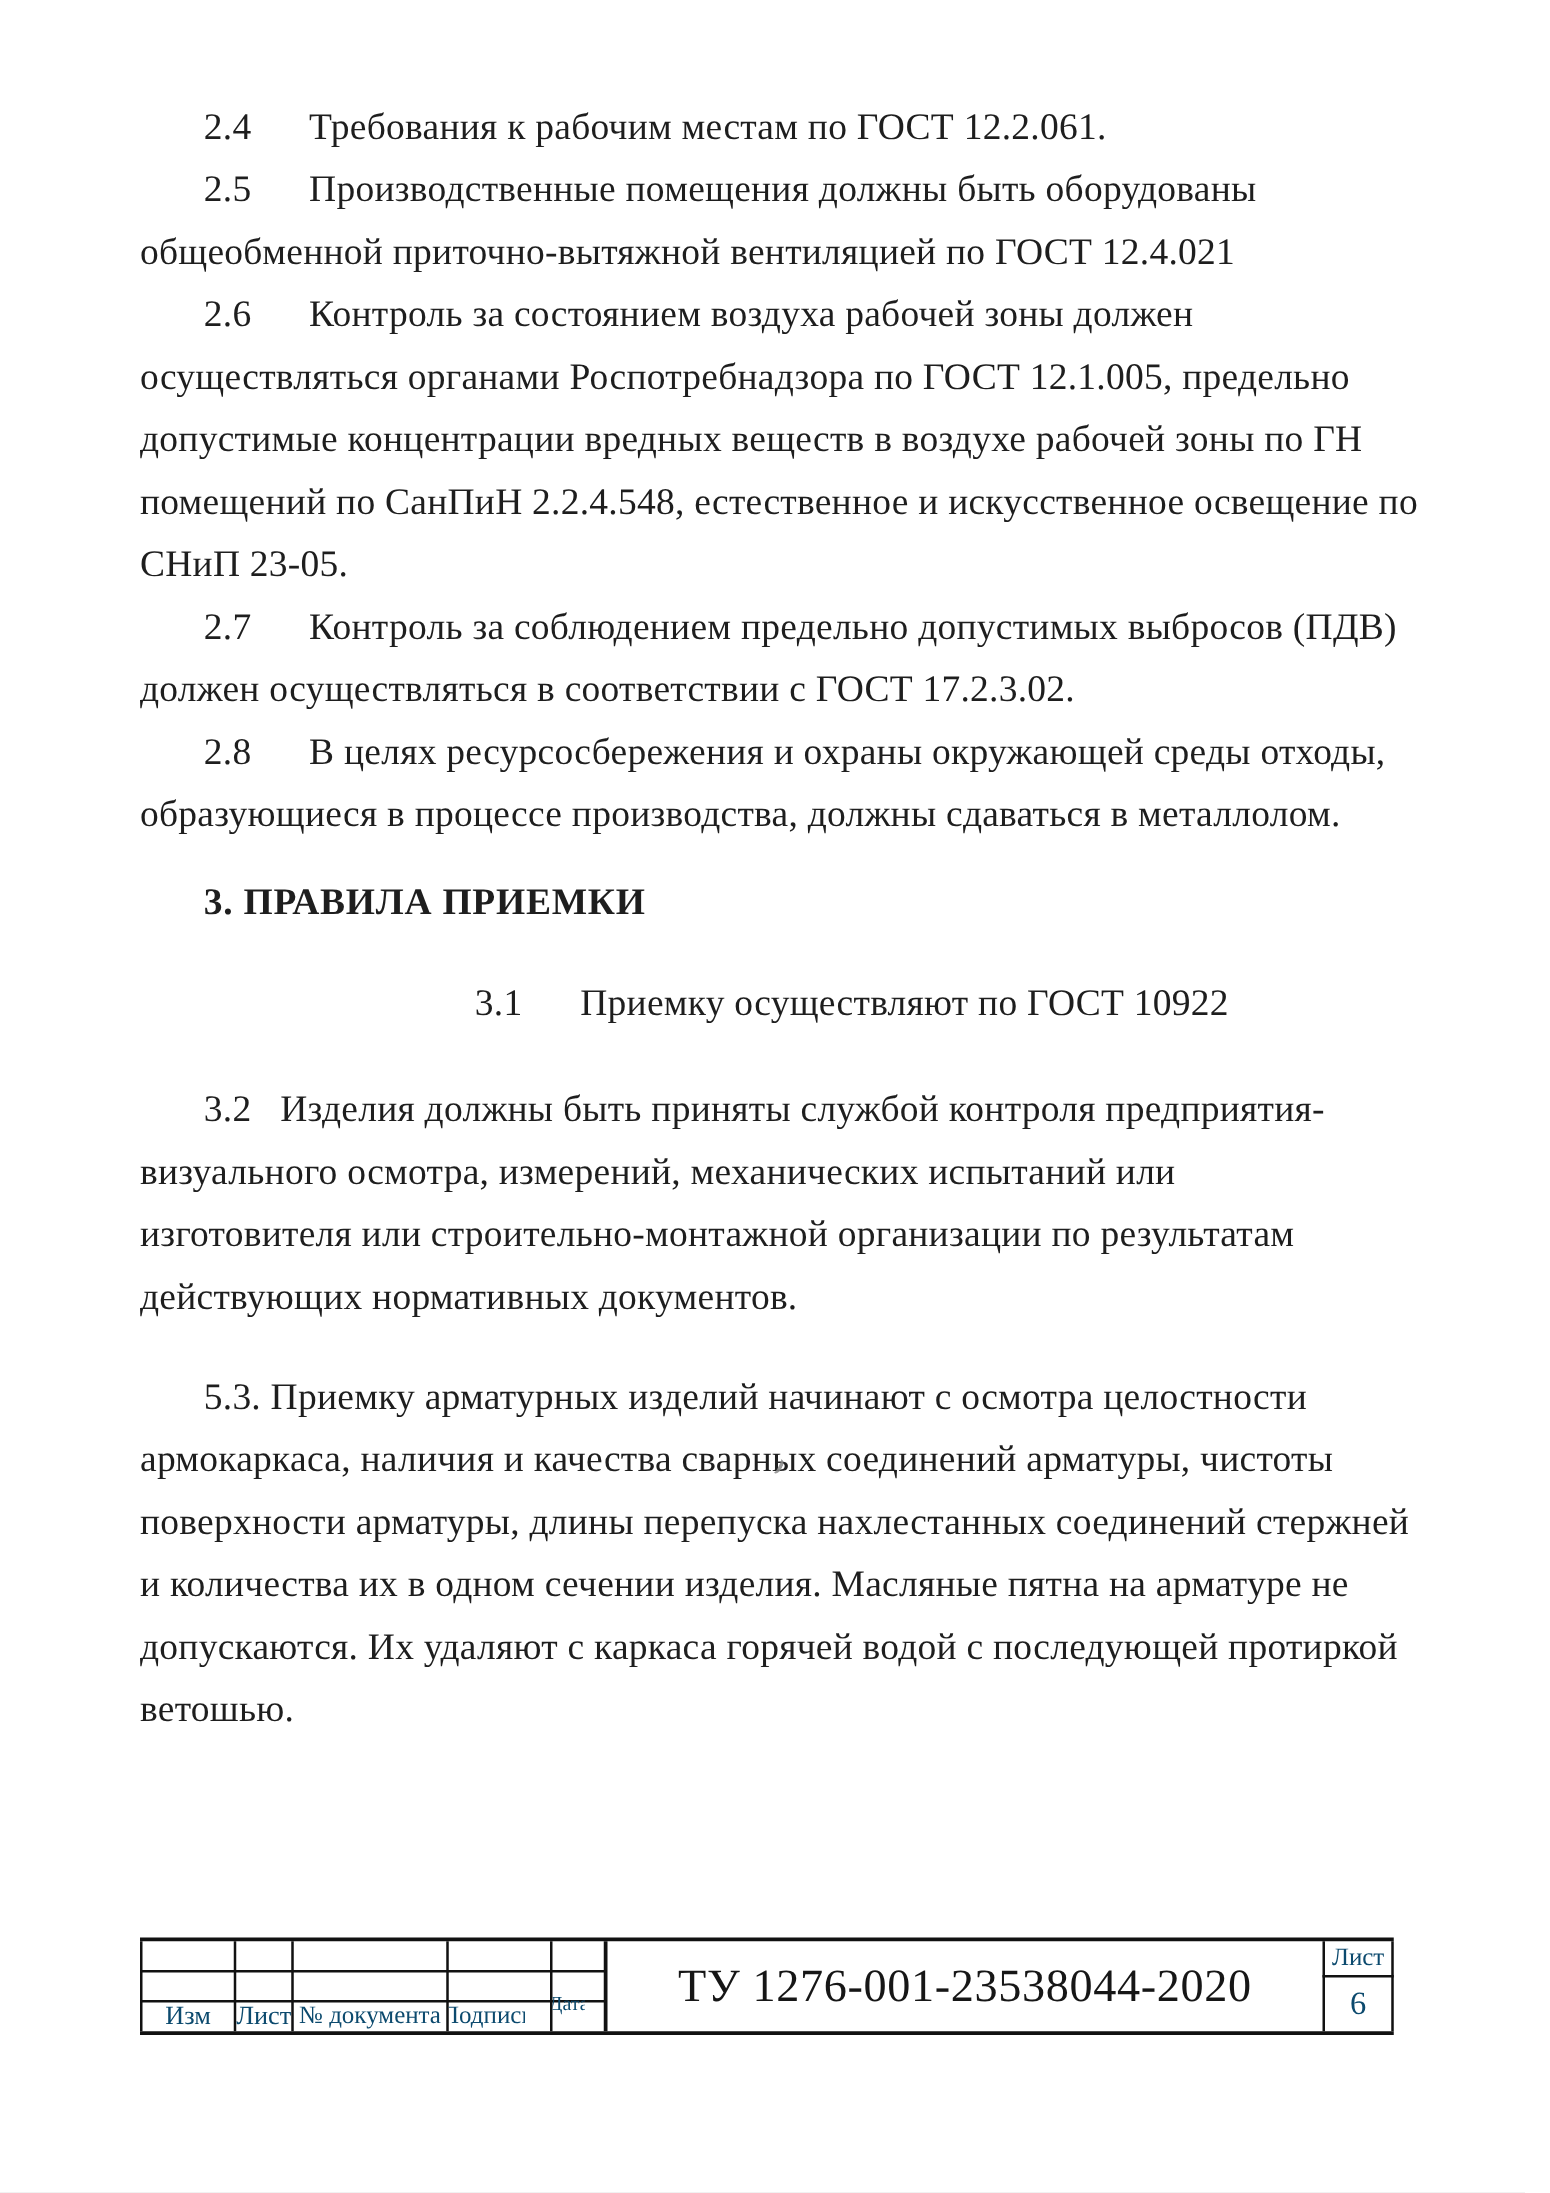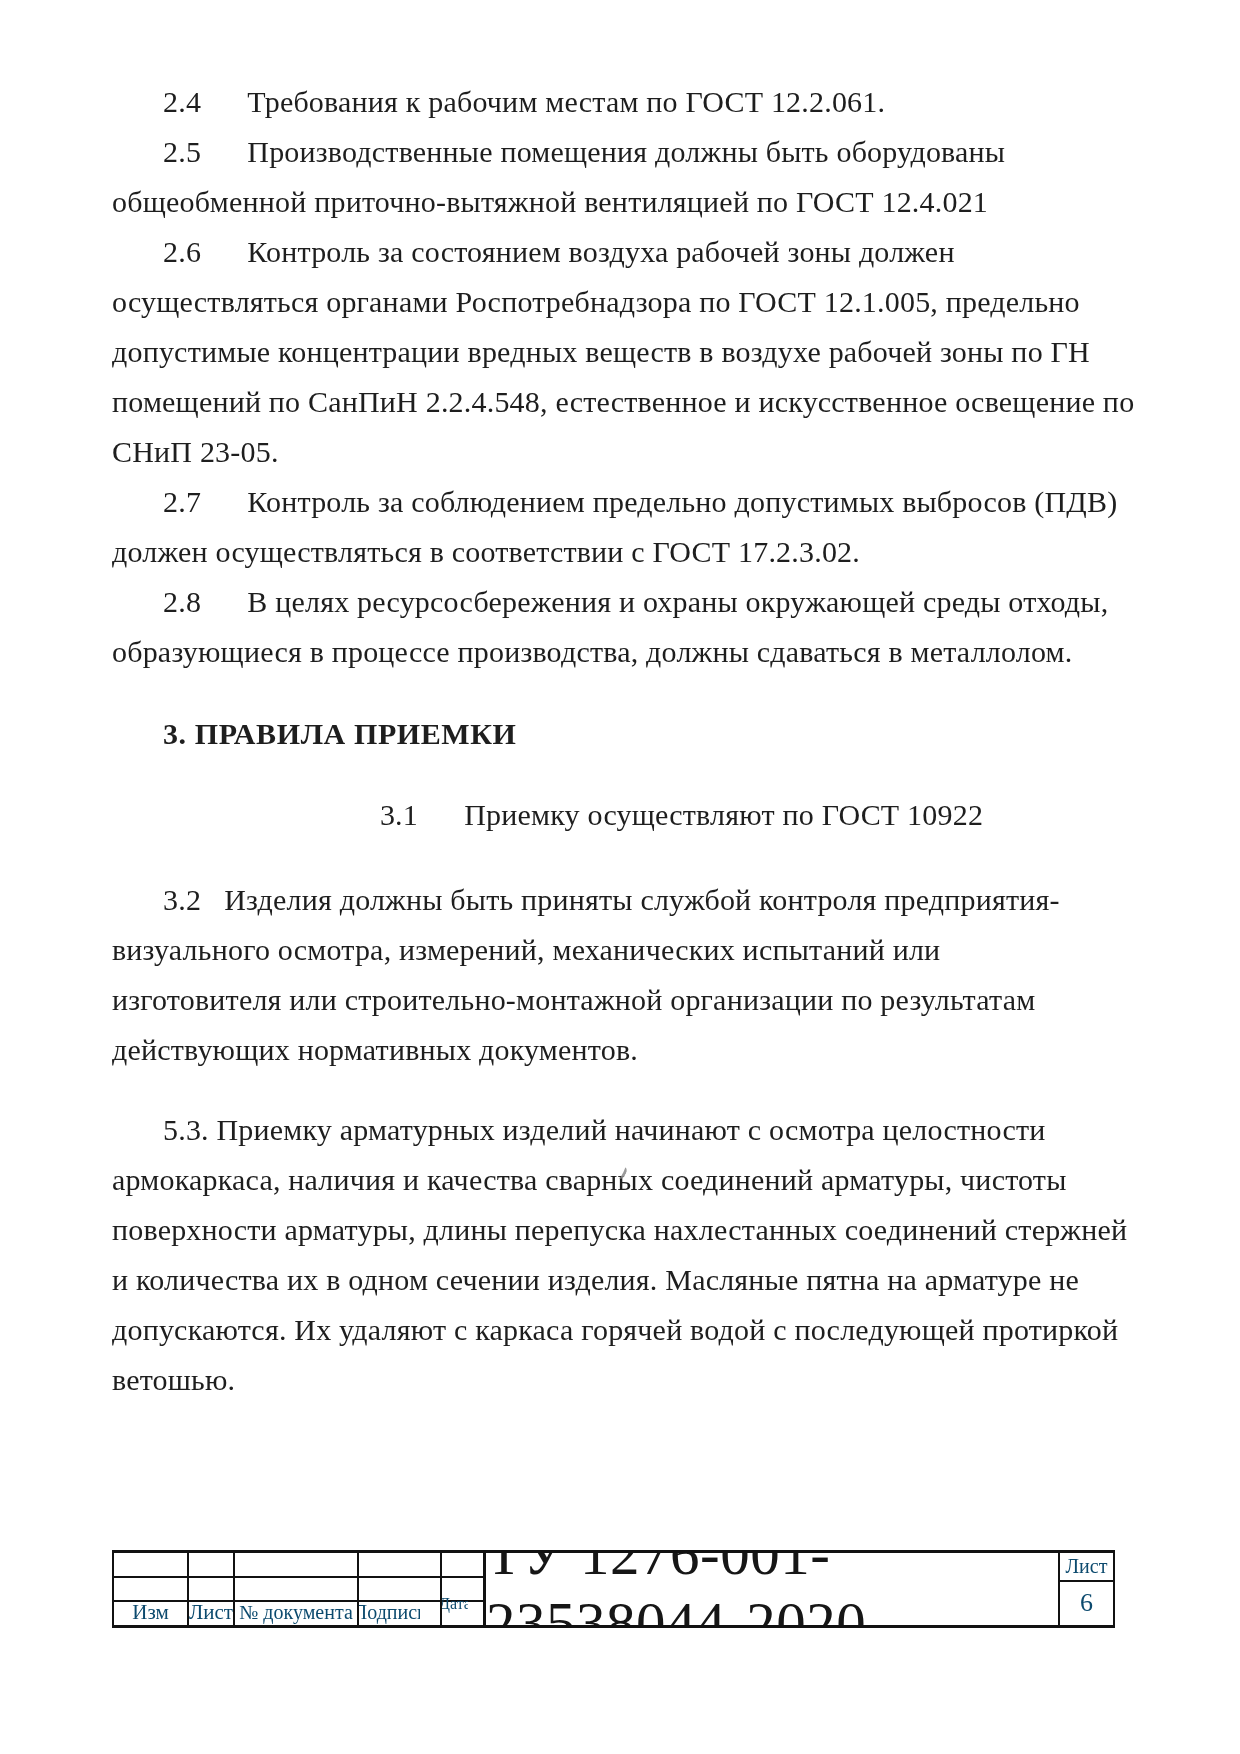--- a/index.html
+++ b/index.html
@@ -66,21 +66,21 @@
     color:#0c4a6e;
     overflow:hidden;
   }
   .c-izm{left:2px;top:47px;width:73px;height:25px;}
   .c-list{left:77px;top:47px;width:44px;height:25px;}
   .c-doc{left:123px;top:47px;width:122px;height:25px;font-size:20px;border-radius:12px;}
   .c-podp{left:247px;top:47px;width:61px;height:25px;font-size:20px;}
   .c-data{left:330px;top:38px;width:26px;height:25px;font-size:16px;}
   .c-number{
     left:374px;top:0;width:572px;height:72px;
-    font-size:59px;
+    font-size:37px;
     letter-spacing:0.5px;
     color:#161616;
   }
   .c-sheetlabel{left:948px;top:0;width:53px;height:27px;font-size:20px;}
   .c-sheetnum{left:948px;top:27px;width:53px;height:45px;font-size:26px;}
 </style>
 </head>
 <body>
 
 <div class="page">
@@ -91,21 +91,21 @@
       <div class="line">общеобменной приточно-вытяжной вентиляцией по ГОСТ 12.4.021</div>
       <div class="line" style="padding-left: 51px;">2.6      Контроль за состоянием воздуха рабочей зоны должен</div>
       <div class="line">осуществляться органами Роспотребнадзора по ГОСТ 12.1.005, предельно</div>
       <div class="line">допустимые концентрации вредных веществ в воздухе рабочей зоны по ГН</div>
       <div class="line">помещений по СанПиН 2.2.4.548, естественное и искусственное освещение по</div>
       <div class="line">СНиП 23-05.</div>
       <div class="line" style="padding-left: 51px;">2.7      Контроль за соблюдением предельно допустимых выбросов (ПДВ)</div>
       <div class="line">должен осуществляться в соответствии с ГОСТ 17.2.3.02.</div>
       <div class="line" style="padding-left: 51px;">2.8      В целях ресурсосбережения и охраны окружающей среды отходы,</div>
       <div class="line">образующиеся в процессе производства, должны сдаваться в металлолом.</div>
-      <div class="line bold" style="margin-top: 32px; padding-left: 51px;">3. ПРАВИЛА ПРИЕМКИ</div>
+      <div class="line bold" style="margin-top: 20px; padding-left: 51px;">3. ПРАВИЛА ПРИЕМКИ</div>
       <div class="line" style="margin-top: 31px; padding-left: 51px; text-align: center;">3.1      Приемку осуществляют по ГОСТ 10922</div>
       <div class="line" style="margin-top: 35px; padding-left: 51px;">3.2   Изделия должны быть приняты службой контроля предприятия-</div>
       <div class="line">визуального осмотра, измерений, механических испытаний или</div>
       <div class="line">изготовителя или строительно-монтажной организации по результатам</div>
       <div class="line">действующих нормативных документов.</div>
       <div class="line" style="margin-top: 30px; padding-left: 51px;">5.3. Приемку арматурных изделий начинают с осмотра целостности</div>
       <div class="line">армокаркаса, наличия и качества сварных соединений арматуры, чистоты</div>
       <div class="line">поверхности арматуры, длины перепуска нахлестанных соединений стержней</div>
       <div class="line">и количества их в одном сечении изделия. Масляные пятна на арматуре не</div>
       <div class="line">допускаются. Их удаляют с каркаса горячей водой с последующей протиркой</div>

